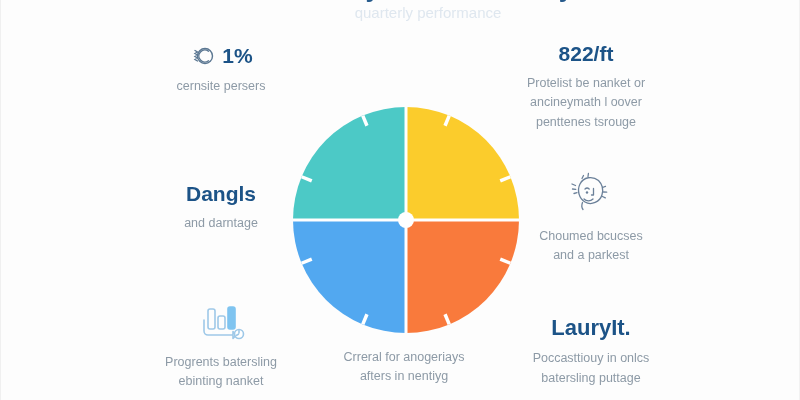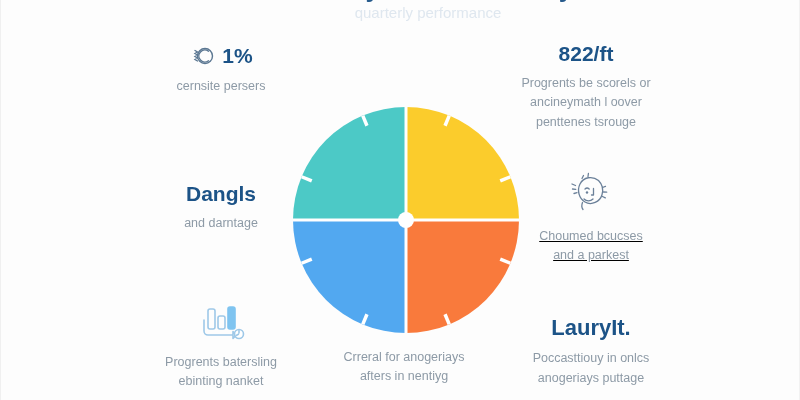--- a/index.html
+++ b/index.html
@@ -82,21 +82,21 @@
   }
   .icon {
     display: inline-block;
     line-height: 0;
   }
 
   
   #stat-top-left     { left: 108px; top: 44px;  width: 224px; }
   #stat-top-right    { left: 470px; top: 42px;  width: 230px; }
   #stat-mid-left     { left: 108px; top: 182px; width: 224px; }
-  #stat-mid-right    { left: 478px; top: 172px; width: 224px; text-decoration: underline; }
+  #stat-mid-right    { left: 478px; top: 172px; width: 224px; }
   #stat-bottom-left  { left: 108px; top: 300px; width: 224px; }
   #stat-bottom-right { left: 478px; top: 316px; width: 224px; }
   #caption-center    { left: 295px; top: 348px; width: 216px; }
 
   #caption-center .desc { margin-top: 0; }
 
   
   #pie-chart {
     position: absolute;
     left: 292px;
@@ -131,21 +131,21 @@
       <span class="headline">1%</span>
     </div>
     <div class="desc">
       <span class="line">cernsite persers</span>
     </div>
   </div>
 
   <div class="stat" id="stat-top-right">
     <div class="headline">822/ft</div>
     <div class="desc">
-      <span class="line">Progrents be scorels or</span>
+      <span class="line">Protelist be nanket or</span>
       <span class="line">ancineymath l oover</span>
       <span class="line">penttenes tsrouge</span>
     </div>
   </div>
 
   <div class="stat" id="stat-mid-left">
     <div class="headline">Dangls</div>
     <div class="desc">
       <span class="line">and darntage</span>
     </div>
@@ -194,21 +194,21 @@
     <div class="desc">
       <span class="line">Progrents batersling</span>
       <span class="line">ebinting nanket</span>
     </div>
   </div>
 
   <div class="stat" id="stat-bottom-right">
     <div class="headline small">LauryIt.</div>
     <div class="desc">
       <span class="line">Poccasttiouy in onlcs</span>
-      <span class="line">anogeriays puttage</span>
+      <span class="line">batersling puttage</span>
     </div>
   </div>
 
   <div class="stat" id="caption-center">
     <div class="desc">
       <span class="line">Crreral for anogeriays</span>
       <span class="line">afters in nentiyg</span>
     </div>
   </div>
 

